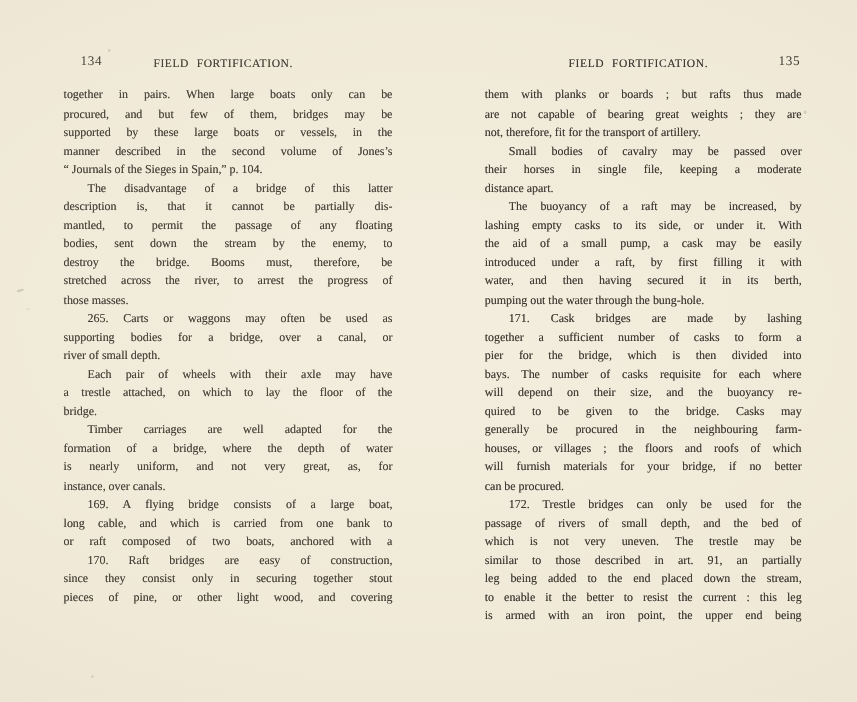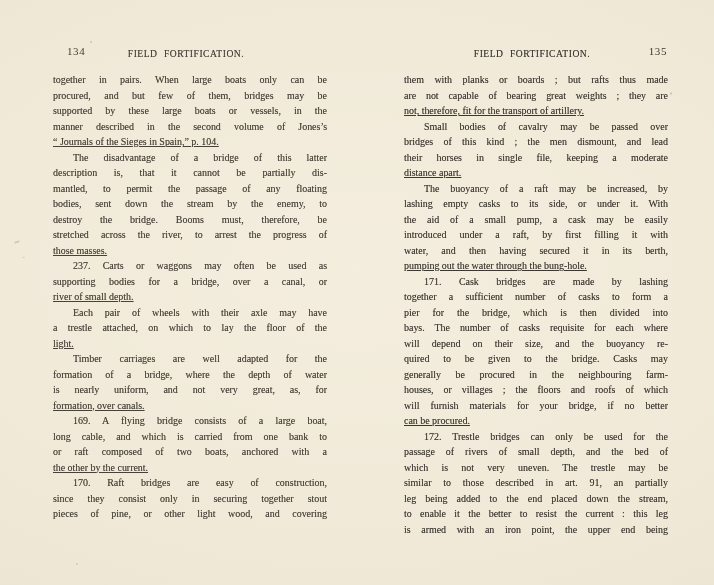--- a/index.html
+++ b/index.html
@@ -66,21 +66,21 @@
     color: var(--ink-left, #474238);
     text-shadow: 0 0 0.5px rgba(70,64,54,0.55);
   }
   .page-right .page-body { color: var(--ink-right, #3c3831); }
 
   .line {
     text-align: justify;
     text-align-last: justify;
   }
   .line.indent  { text-indent: 20px; }
-  .line.par-end { text-align-last: left; text-decoration: underline; }
+  .line.par-end { text-align-last: left; }
 
   .speck {
     position: absolute;
     background: #8d8676;
     border-radius: 50%;
     pointer-events: none;
   }
   .speck.s1 { left: 14px;  top: 241px; width: 6px; height: 2px; opacity: 0.32; transform: rotate(-18deg); }
   .speck.s2 { left: 90px;  top: 41px;  width: 2px; height: 2px; opacity: 0.38; }
   .speck.s3 { left: 670px; top: 92px;  width: 2px; height: 3px; opacity: 0.32; }
@@ -103,51 +103,49 @@
       <div class="line">supported by these large boats or vessels, in the</div>
       <div class="line">manner described in the second volume of Jones’s</div>
       <div class="line par-end">“ Journals of the Sieges in Spain,” p. 104.</div>
       <div class="line indent">The disadvantage of a bridge of this latter</div>
       <div class="line">description is, that it cannot be partially dis-</div>
       <div class="line">mantled, to permit the passage of any floating</div>
       <div class="line">bodies, sent down the stream by the enemy, to</div>
       <div class="line">destroy the bridge.  Booms must, therefore, be</div>
       <div class="line">stretched across the river, to arrest the progress of</div>
       <div class="line par-end">those masses.</div>
-      <div class="line indent">237.  Carts or waggons may often be used as</div>
+      <div class="line indent">265.  Carts or waggons may often be used as</div>
       <div class="line">supporting bodies for a bridge, over a canal, or</div>
       <div class="line par-end">river of small depth.</div>
       <div class="line indent">Each pair of wheels with their axle may have</div>
       <div class="line">a trestle attached, on which to lay the floor of the</div>
-      <div class="line par-end">light.</div>
+      <div class="line par-end">bridge.</div>
       <div class="line indent">Timber carriages are well adapted for the</div>
       <div class="line">formation of a bridge, where the depth of water</div>
       <div class="line">is nearly uniform, and not very great, as, for</div>
-      <div class="line par-end">formation, over canals.</div>
+      <div class="line par-end">instance, over canals.</div>
       <div class="line indent">169.  A flying bridge consists of a large boat,</div>
       <div class="line">long cable, and which is carried from one bank to</div>
       <div class="line">or raft composed of two boats, anchored with a</div>
-      <div class="line par-end">the other by the current.</div>
       <div class="line indent">170.  Raft bridges are easy of construction,</div>
       <div class="line">since they consist only in securing together stout</div>
       <div class="line">pieces of pine, or other light wood, and covering</div>
     </div>
 </div>
 
 <div class="page page-right">
   <div class="page-header">
     <span class="running-head">FIELD FORTIFICATION.</span>
     <span class="page-num">135</span>
   </div>
   <div class="page-body">
       <div class="line">them with planks or boards ; but rafts thus made</div>
       <div class="line">are not capable of bearing great weights ; they are</div>
       <div class="line par-end">not, therefore, fit for the transport of artillery.</div>
       <div class="line indent">Small bodies of cavalry may be passed over</div>
-      <div class="line">bridges of this kind ; the men dismount, and lead</div>
       <div class="line">their horses in single file, keeping a moderate</div>
       <div class="line par-end">distance apart.</div>
       <div class="line indent">The buoyancy of a raft may be increased, by</div>
       <div class="line">lashing empty casks to its side, or under it.  With</div>
       <div class="line">the aid of a small pump, a cask may be easily</div>
       <div class="line">introduced under a raft, by first filling it with</div>
       <div class="line">water, and then having secured it in its berth,</div>
       <div class="line par-end">pumping out the water through the bung-hole.</div>
       <div class="line indent">171.  Cask bridges are made by lashing</div>
       <div class="line">together a sufficient number of casks to form a</div>

